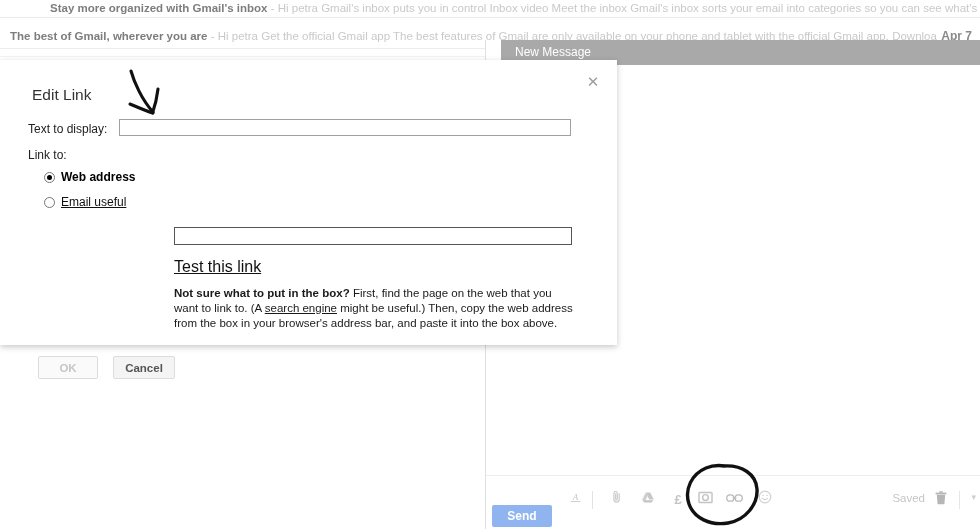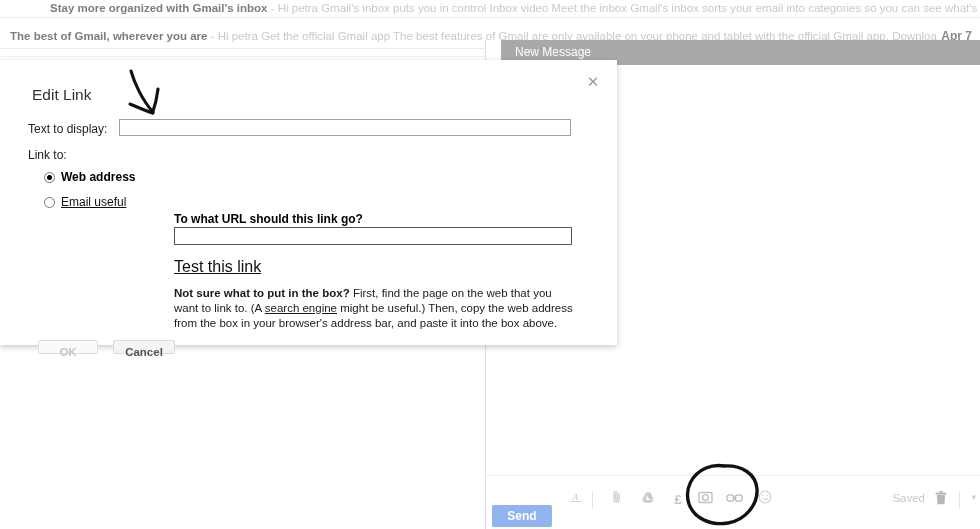--- a/index.html
+++ b/index.html
@@ -297,22 +297,22 @@
   }
   .help-block b { font-weight: bold; }
   .help-block .inline-link {
     text-decoration: underline;
     cursor: pointer;
     color: #1a1a1a;
   }
 
   .btn {
     position: absolute;
-    top: 280px;
-    height: 14px;
+    top: 296px;
+    height: 23px;
     line-height: 23px;
     text-align: center;
     font-size: 11.5px;
     font-weight: bold;
     border: 1px solid #dcdcdc;
     border-radius: 2px;
     box-sizing: border-box;
     cursor: pointer;
     user-select: none;
   }
@@ -441,21 +441,20 @@
 
     <div class="lbl lbl-link-to">Link to:</div>
 
     <div class="radio-row radio-web">
       <span class="radio-mark on"></span><span class="radio-label-bold">Web address</span>
     </div>
     <div class="radio-row radio-email">
       <span class="radio-mark"></span><span class="radio-label-link">Email useful</span>
     </div>
 
-    <div class="url-heading">To what URL should this link go?</div>
     <input class="input-url" type="text" autofocus="" placeholder="" style="">
 
     <div class="test-link">Test this link</div>
 
     <div class="help-block">
       <b>Not sure what to put in the box?</b><span> First, find the page on the web that you want to link to. (A </span><span class="inline-link">search engine</span><span> might be useful.) Then, copy the web address from the box in your browser's address bar, and paste it into the box above.</span>
     </div>
 
     <div class="btn btn-ok">OK</div>
     <div class="btn btn-cancel">Cancel</div>

